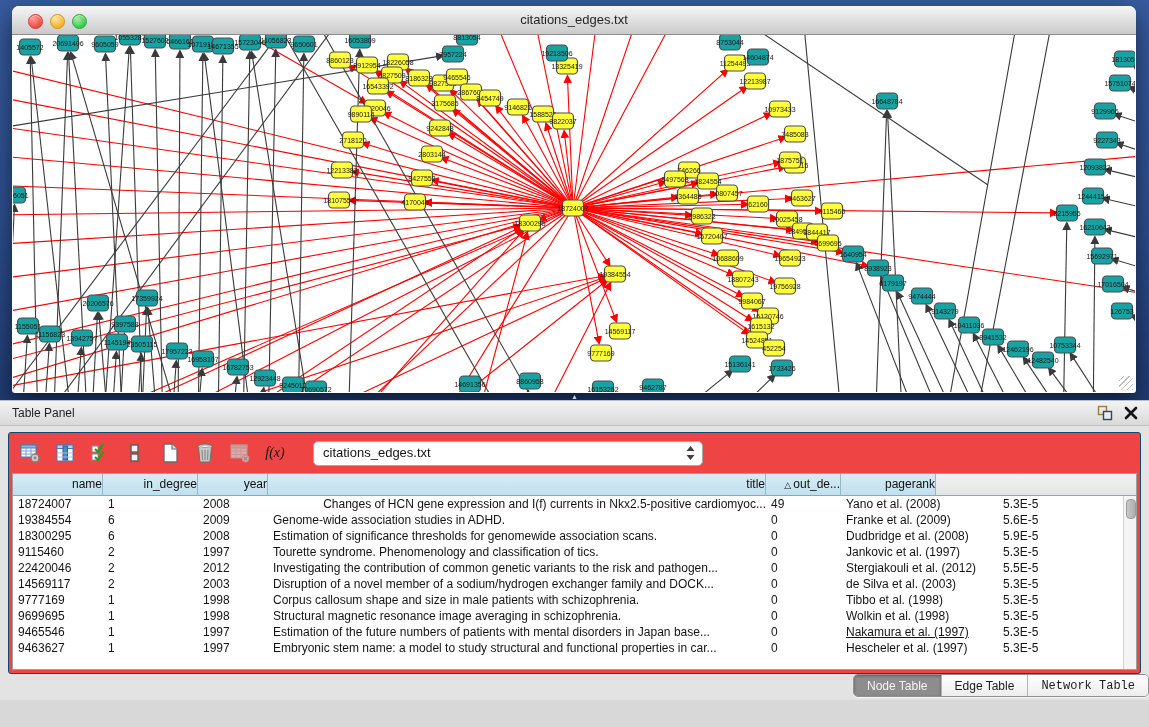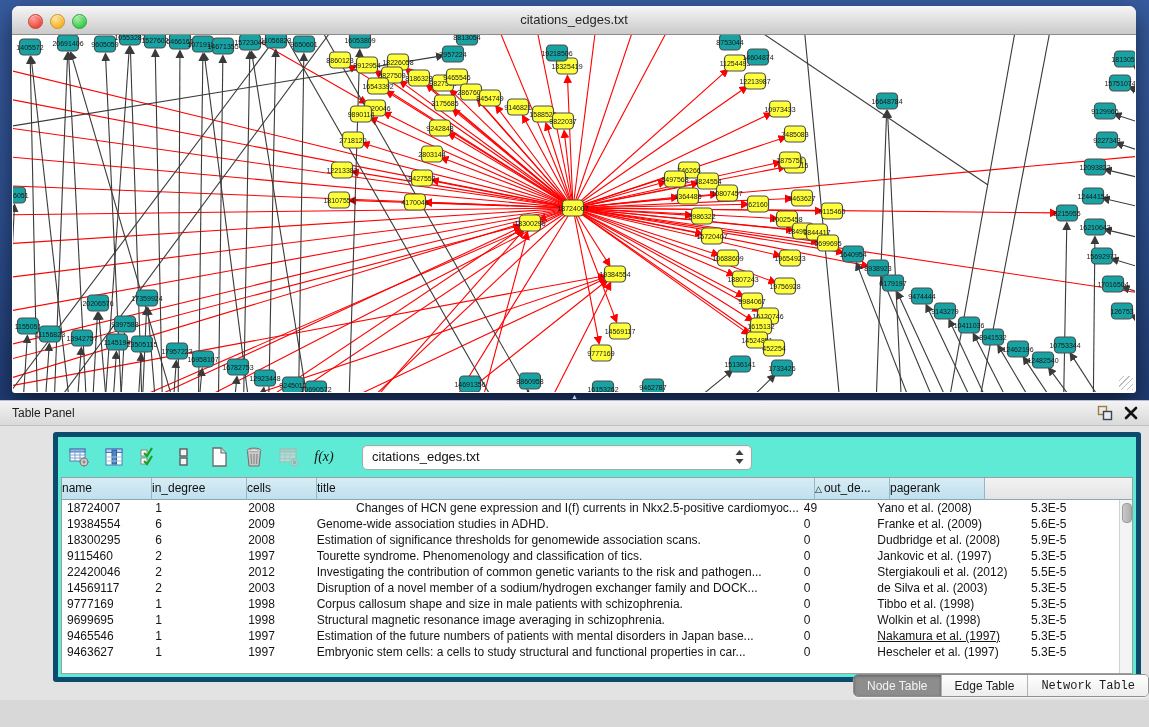--- a/index.html
+++ b/index.html
@@ -30,35 +30,35 @@
 
   
   .panel-header{position:absolute;top:400px;left:0;width:1149px;height:26px;
                 background:linear-gradient(#f3f3f3,#d9d9d9);
                 border-top:1px solid #b6bfd0;border-bottom:1px solid #c2c2c2;box-sizing:border-box;}
   .panel-title{position:absolute;left:12px;top:0;line-height:24px;font-size:12px;color:#1e1e1e;}
   .ph-icons{position:absolute;right:10px;top:4px;display:flex;gap:10px;align-items:center;}
   .ph-icons .icon{width:16px;height:16px;cursor:default;}
 
   .panel-body{position:absolute;top:426px;left:0;width:1149px;height:274px;background:#e3e3e3;}
-  .inner{position:absolute;left:8px;right:8px;top:6px;height:240px;background:#5eead4;
-         border:5px solid #0c4a6e;border-radius:3px;margin-left:45px;}
+  .inner{position:absolute;left:8px;right:8px;top:6px;height:240px;background:#ef4444;
+         border:1px solid #0c4a6e;border-radius:3px;}
   .toolbar{position:absolute;top:0;left:0;right:0;height:40px;display:flex;align-items:center;
            padding-left:10px;gap:13px;}
   .tb-icon{width:22px;height:22px;display:flex;align-items:center;justify-content:center;}
   .fx{font-family:"Liberation Serif",serif;font-style:italic;font-size:14px;color:#111;}
   .combo{margin-left:14px;width:388px;height:23px;background:#fff;border:1px solid #a9a9a9;
          border-radius:5px;position:relative;box-shadow:inset 0 1px 2px rgba(0,0,0,.08);}
   .combo .val{position:absolute;left:9px;top:0;line-height:22px;font-size:13px;color:#141414;}
   .combo .stepper{position:absolute;right:7px;top:4px;}
 
   .tablewrap{position:absolute;top:40px;left:3px;right:3px;bottom:3px;background:#fff;
              border:1px solid #9e9e9e;overflow:hidden;}
   .thead{display:flex;height:22px;}
-  .th{box-sizing:border-box;height:22px;line-height:21px;text-align:left;font-size:12px;color:#101010;
+  .th{box-sizing:border-box;height:22px;line-height:21px;text-align:right;font-size:12px;color:#101010;
       background:linear-gradient(#d7ecf5,#c0e0ee);border-right:1px solid #93b9c9;border-bottom:1px solid #8aa9b6;
       overflow:hidden;white-space:nowrap;}
   .th .sortg{font-size:9px;margin-right:2px;}
   .th.filler{background:linear-gradient(#f2f2f2,#e4e4e4);border-right:none;flex:1;}
   .tbody{position:absolute;top:22px;left:0;right:13px;bottom:0;overflow:hidden;}
   .tr{display:flex;height:16px;}
   .td{box-sizing:border-box;padding-left:5px;font-size:12px;line-height:16px;color:#141414;
       white-space:nowrap;overflow:hidden;}
   .vscroll{position:absolute;top:22px;right:0;bottom:0;width:13px;background:#f4f4f4;
            border-left:1px solid #d2d2d2;box-sizing:border-box;}
@@ -591,21 +591,21 @@
           <svg class="stepper" width="9" height="14" viewBox="0 0 9 14">
             <path d="M4.5 0 L8.5 5 H0.5 Z" fill="#3f3f3f"></path>
             <path d="M4.5 14 L8.5 9 H0.5 Z" fill="#3f3f3f"></path>
           </svg>
         </div>
       </div>
       <div class="tablewrap">
         <div class="thead" id="thead">
             <div class="th" style="width: 90px;">name</div>
             <div class="th" style="width: 95px;">in_degree</div>
-            <div class="th" style="width: 70px;">cells</div>
+            <div class="th" style="width: 70px;">year</div>
             <div class="th" style="width: 498px;">title</div>
             <div class="th" style="width: 75px;"><span class="sortg">△</span>out_de...</div>
             <div class="th" style="width: 95px;">pagerank</div>
             <div class="th filler"></div>
           </div>
         <div class="tbody" id="tbody">
             <div class="tr">
               <div class="td" style="width: 90px;">18724007</div>
               <div class="td" style="width: 95px;">1</div>
               <div class="td" style="width: 70px;">2008</div>
@@ -683,21 +683,21 @@
               <div class="td" style="width: 70px;">1997</div>
               <div class="td" style="width: 498px;">Estimation of the future numbers of patients with mental disorders in Japan base...</div>
               <div class="td" style="width: 75px;">0</div>
               <div class="td" style="width: 157px; text-decoration: underline;">Nakamura et al. (1997)</div>
               <div class="td" style="width: 95px;">5.3E-5</div>
             </div>
             <div class="tr">
               <div class="td" style="width: 90px;">9463627</div>
               <div class="td" style="width: 95px;">1</div>
               <div class="td" style="width: 70px;">1997</div>
-              <div class="td" style="width: 498px;">Embryonic stem cells: a cells to study structural and functional properties in car...</div>
+              <div class="td" style="width: 498px;">Embryonic stem name: a model to study structural and functional properties in car...</div>
               <div class="td" style="width: 75px;">0</div>
               <div class="td" style="width: 157px;">Hescheler et al. (1997)</div>
               <div class="td" style="width: 95px;">5.3E-5</div>
             </div>
           </div>
         <div class="vscroll">
           <div class="vthumb"></div>
         </div>
       </div>
     </div>

